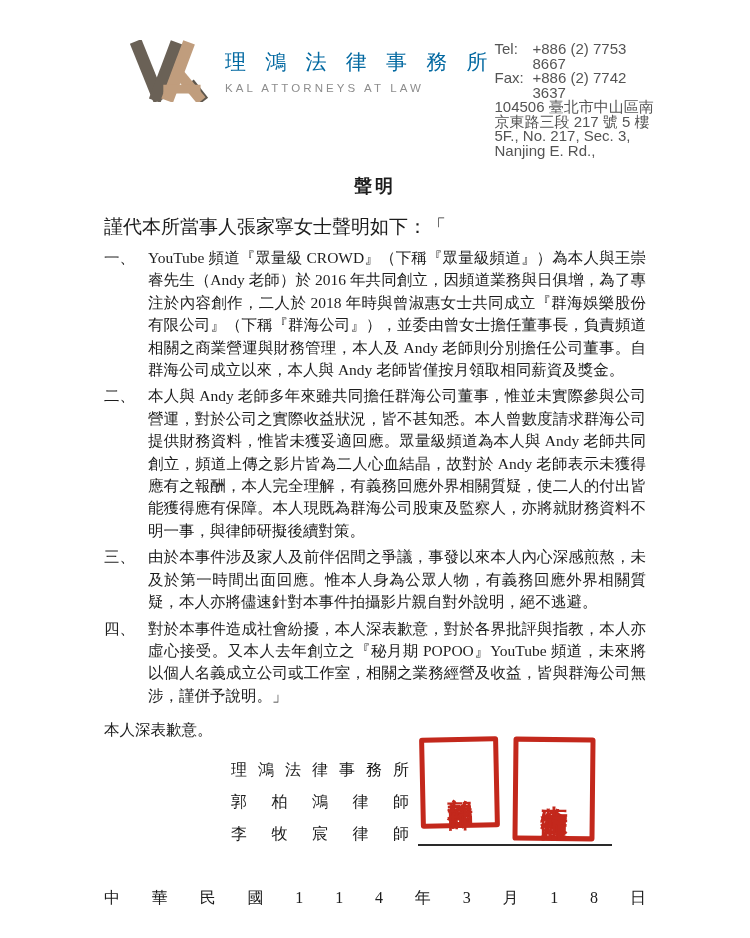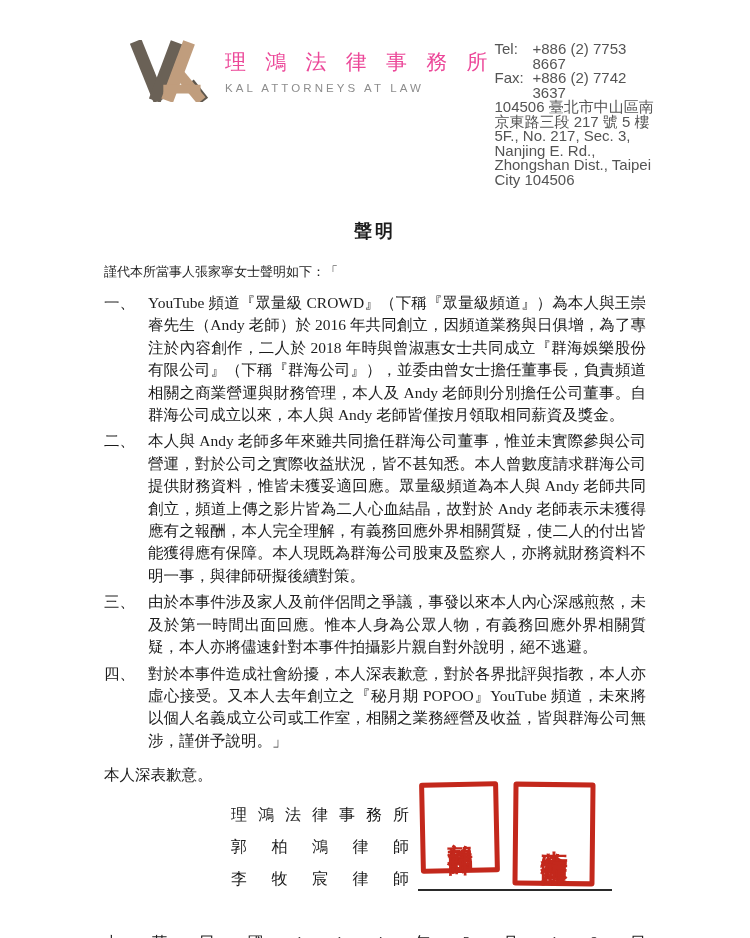--- a/index.html
+++ b/index.html
@@ -31,21 +31,21 @@
   .header-left {
     display: flex;
     align-items: center;
     gap: 13px;
   }
   .logo-svg { display: block; }
   .firm-names { display: flex; flex-direction: column; }
   .firm-name-zh {
     font-size: 21px;
     letter-spacing: 7px;
-    color: #ec4899;
+    color: #0369a1;
     white-space: nowrap;
     line-height: 26px;
   }
   .firm-name-en {
     font-family: "Liberation Sans", "DejaVu Sans", sans-serif;
     font-size: 11.5px;
     letter-spacing: 3.1px;
     color: #8d8d8d;
     white-space: nowrap;
     margin-top: 7px;
@@ -60,26 +60,26 @@
   }
   .contact-row { display: flex; }
   .contact-label { width: 38px; flex: none; }
 
   
   .doc-title {
     text-align: center;
     font-size: 18px;
     font-weight: bold;
     letter-spacing: 3px;
-    margin-top: 32px;
+    margin-top: 16px;
     line-height: 24px;
   }
   .doc-intro {
     margin-top: 17px;
-    font-size: 13px;
+    font-size: 19px;
     line-height: 23px;
   }
 
   
   .paragraphs { margin-top: 9px; }
   .para {
     display: flex;
     margin-bottom: 4px;
     font-size: 15.5px;
     line-height: 22.4px;
@@ -193,21 +193,20 @@
       <div class="contact-row">
         <span class="contact-label">Tel:</span>
         <span>+886 (2) 7753 8667</span>
       </div>
       <div class="contact-row">
         <span class="contact-label">Fax:</span>
         <span>+886 (2) 7742 3637</span>
       </div>
       <div>104506 臺北市中山區南京東路三段 217 號 5 樓</div>
       <div>5F., No. 217, Sec. 3, Nanjing E. Rd.,</div>
-      <div>Zhongshan Dist., Taipei City 104506</div>
     </div>
   </div>
 
   <div class="doc-title">聲明</div>
 
   <div class="doc-intro">謹代本所當事人張家寧女士聲明如下：「</div>
 
   <div class="paragraphs">
     <div class="para">
       <span class="para-num">一、</span>

